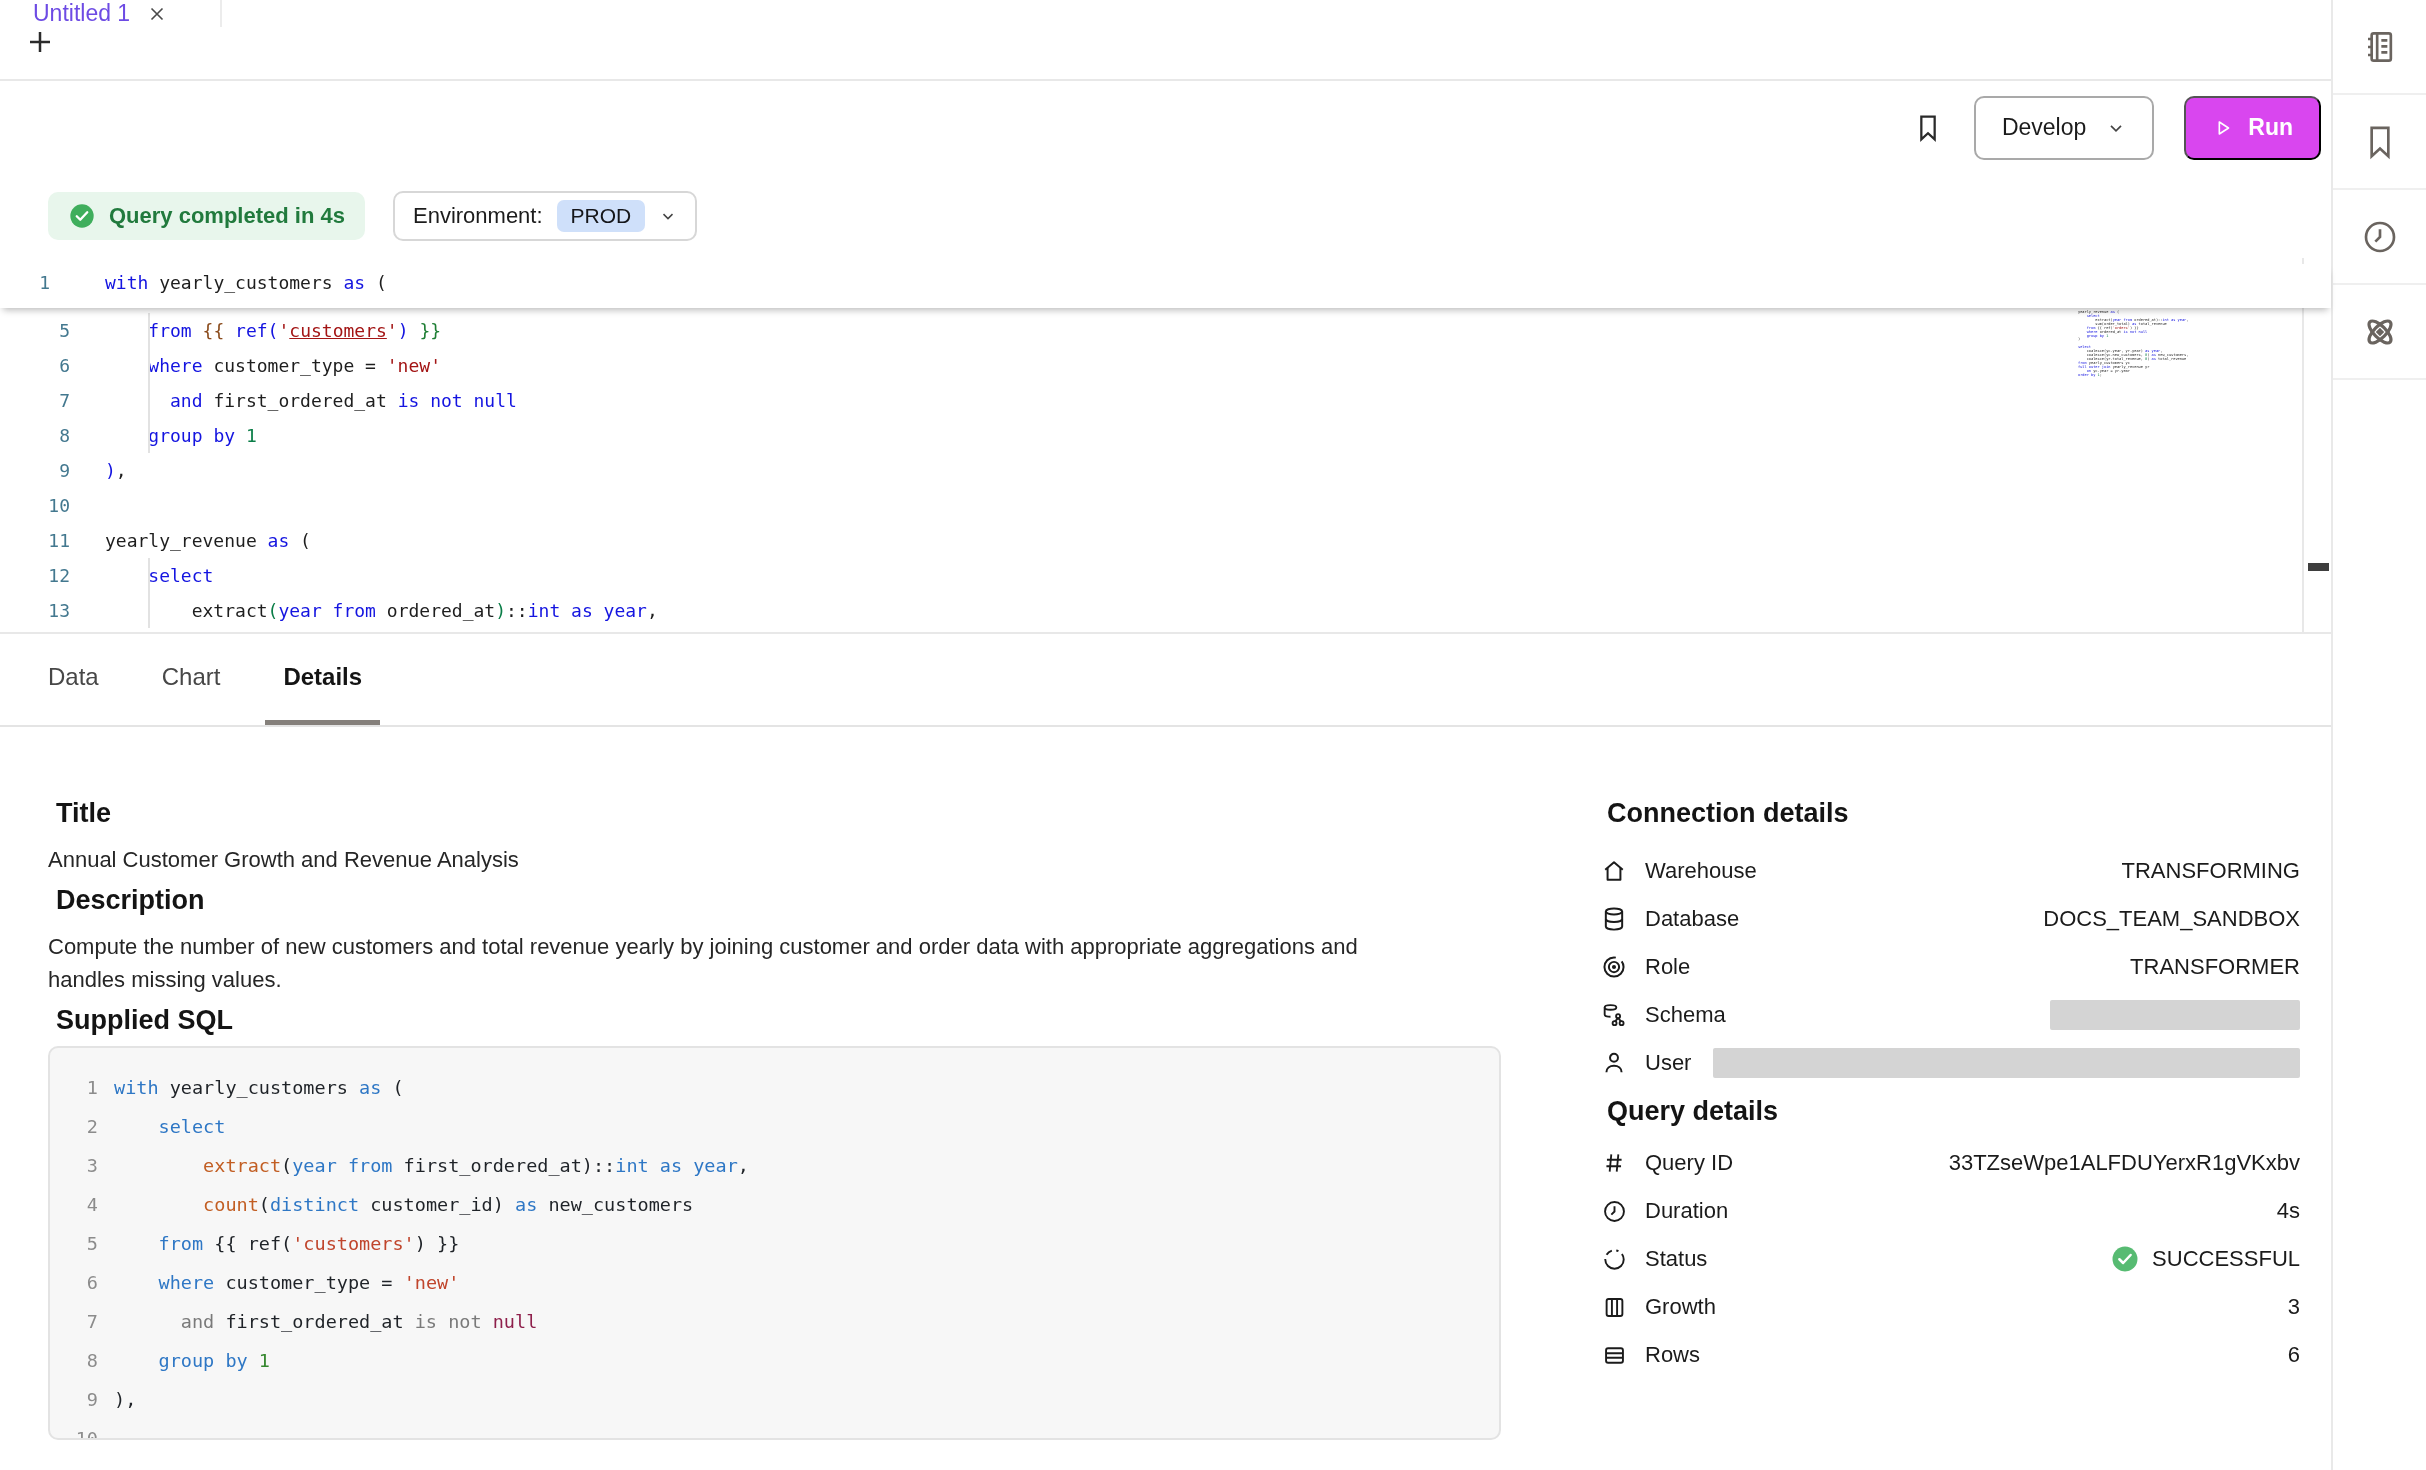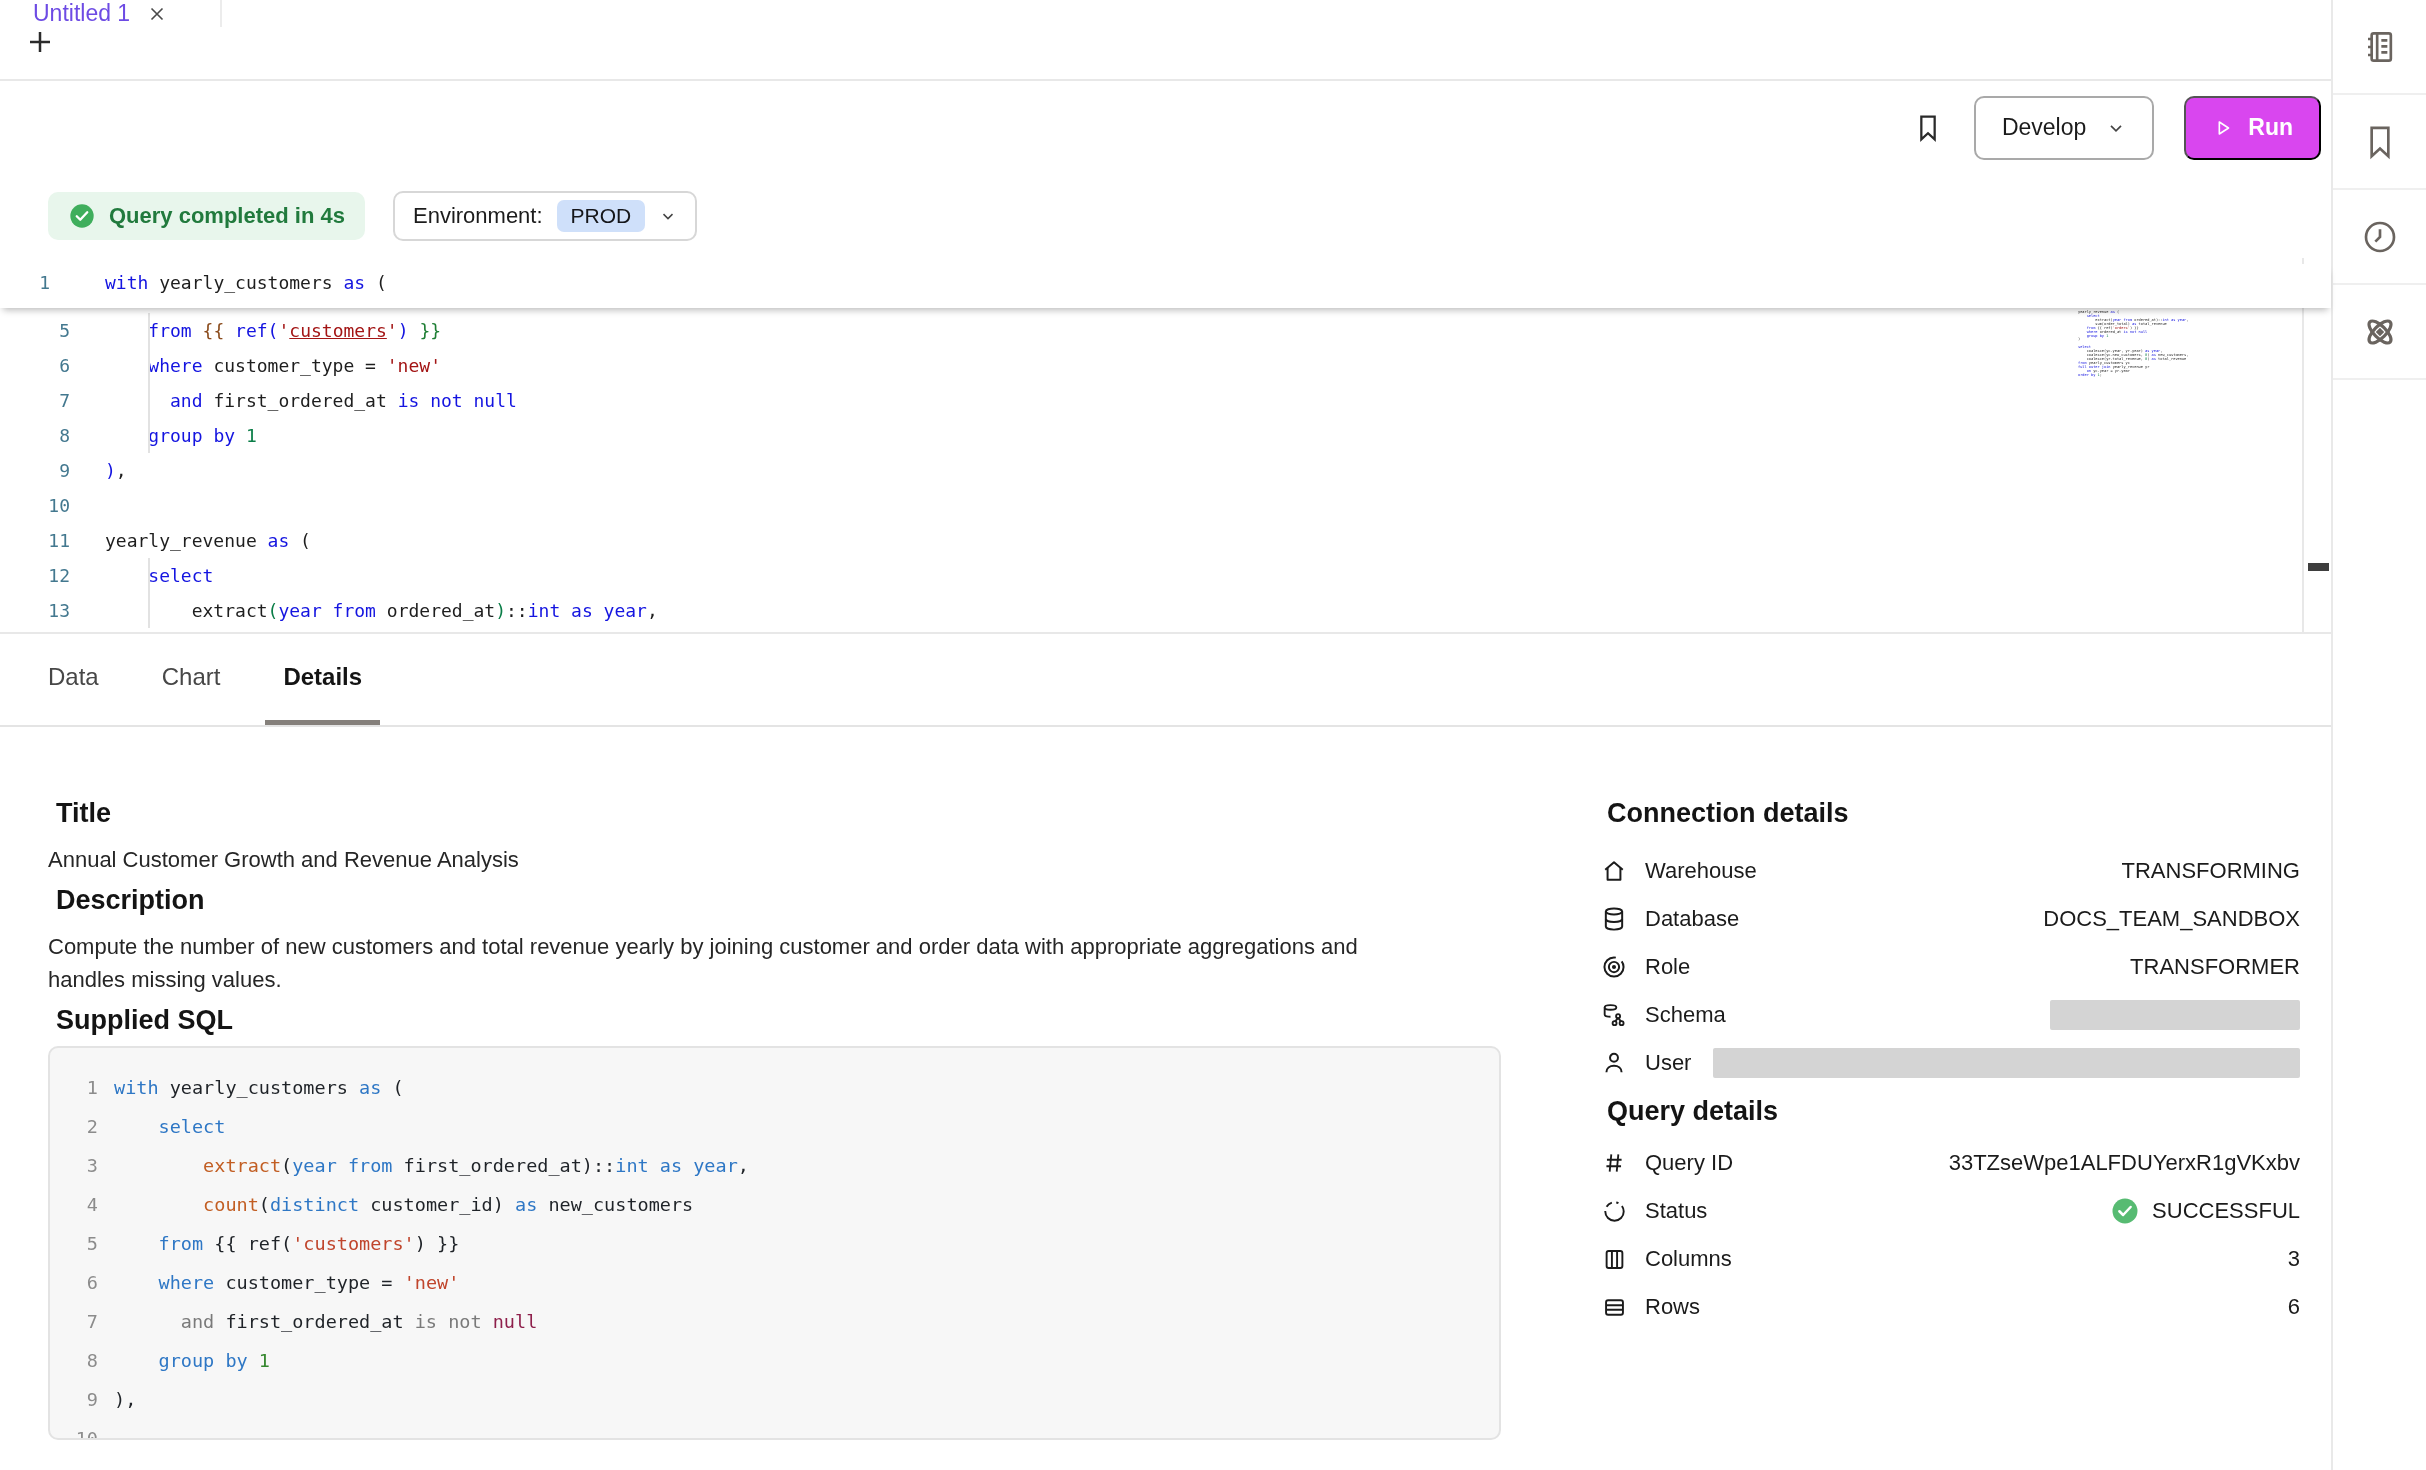--- a/index.html
+++ b/index.html
@@ -290,20 +290,31 @@
                   <path d="M9.5 4L8 20M16 4l-1.5 16M5.5 9h13.5M5 15h13.5"></path>
                 </svg>
             </span>
             <span class="rlabel">Query ID</span>
             <span class="rspace"></span>
             <span class="rvalue">33TZseWpe1ALFDUYerxR1gVKxbv</span>
           </div>
           <div class="drow">
             <span class="ric">
               <svg width="27" height="27" viewBox="0 0 24 24" fill="none" stroke="currentColor" stroke-width="1.7">
+                  <circle cx="12" cy="12" r="8.4"></circle>
+                  <path d="M12 7.3V12l-2.8 2.8"></path>
+                </svg>
+            </span>
+            <span class="rlabel">Duration</span>
+            <span class="rspace"></span>
+            <span class="rvalue">4s</span>
+          </div>
+          <div class="drow">
+            <span class="ric">
+              <svg width="27" height="27" viewBox="0 0 24 24" fill="none" stroke="currentColor" stroke-width="1.7">
                   <circle cx="12" cy="12" r="8.2" stroke-dasharray="26 4 6 4 2 4"></circle>
                 </svg>
             </span>
             <span class="rlabel">Status</span>
             <span class="rspace"></span>
             <span class="status-val">
               <span>
                 <svg width="30" height="30" viewBox="0 0 24 24">
                     <circle cx="12" cy="12" r="10" fill="#57bb72"></circle>
                     <path d="M7.5 12.2l3 3 6-6.4" fill="none" stroke="#fff" stroke-width="2" stroke-linecap="round" stroke-linejoin="round"></path>
@@ -312,21 +323,21 @@
               <span class="rvalue">SUCCESSFUL</span>
             </span>
           </div>
           <div class="drow">
             <span class="ric">
               <svg width="27" height="27" viewBox="0 0 24 24" fill="none" stroke="currentColor" stroke-width="1.7">
                   <rect x="5" y="4.5" width="14" height="15" rx="1.8"></rect>
                   <path d="M9.7 4.5v15M14.3 4.5v15"></path>
                 </svg>
             </span>
-            <span class="rlabel">Columns</span>
+            <span class="rlabel">Growth</span>
             <span class="rspace"></span>
             <span class="rvalue">3</span>
           </div>
           <div class="drow">
             <span class="ric">
               <svg width="27" height="27" viewBox="0 0 24 24" fill="none" stroke="currentColor" stroke-width="1.7">
                   <rect x="4.5" y="5.5" width="15" height="13" rx="1.8"></rect>
                   <path d="M4.5 10h15M4.5 14h15"></path>
                 </svg>
             </span>

